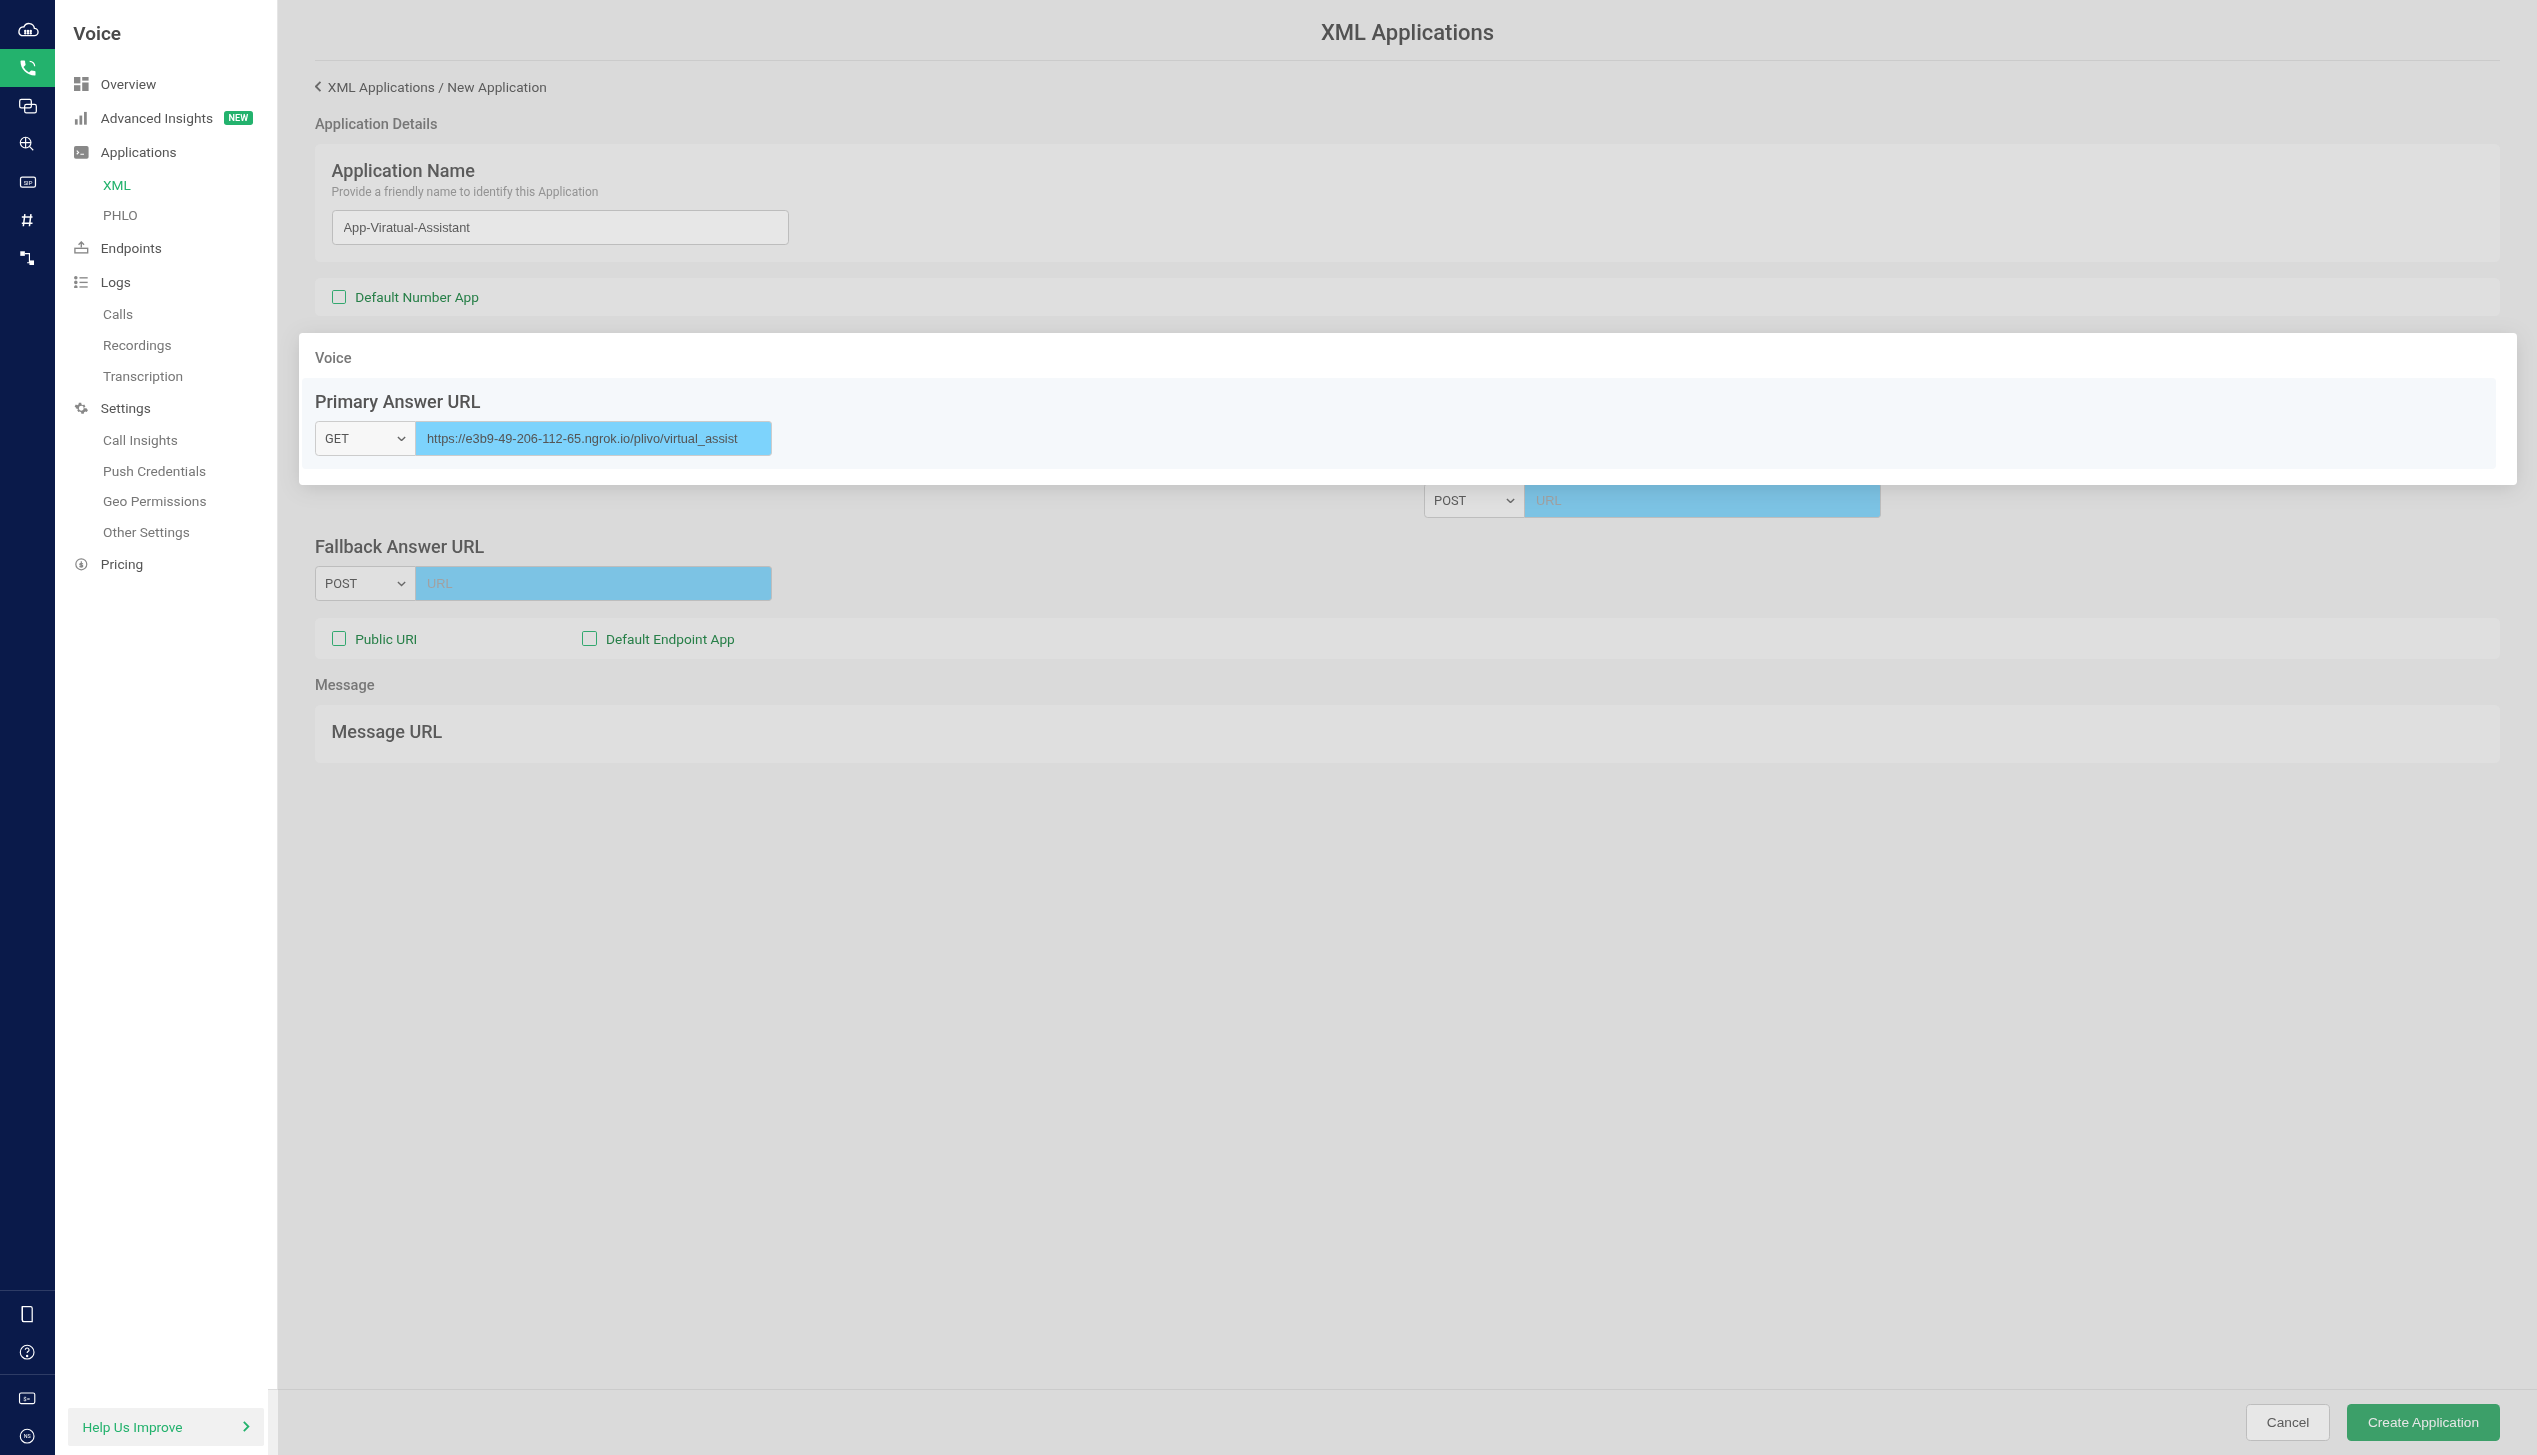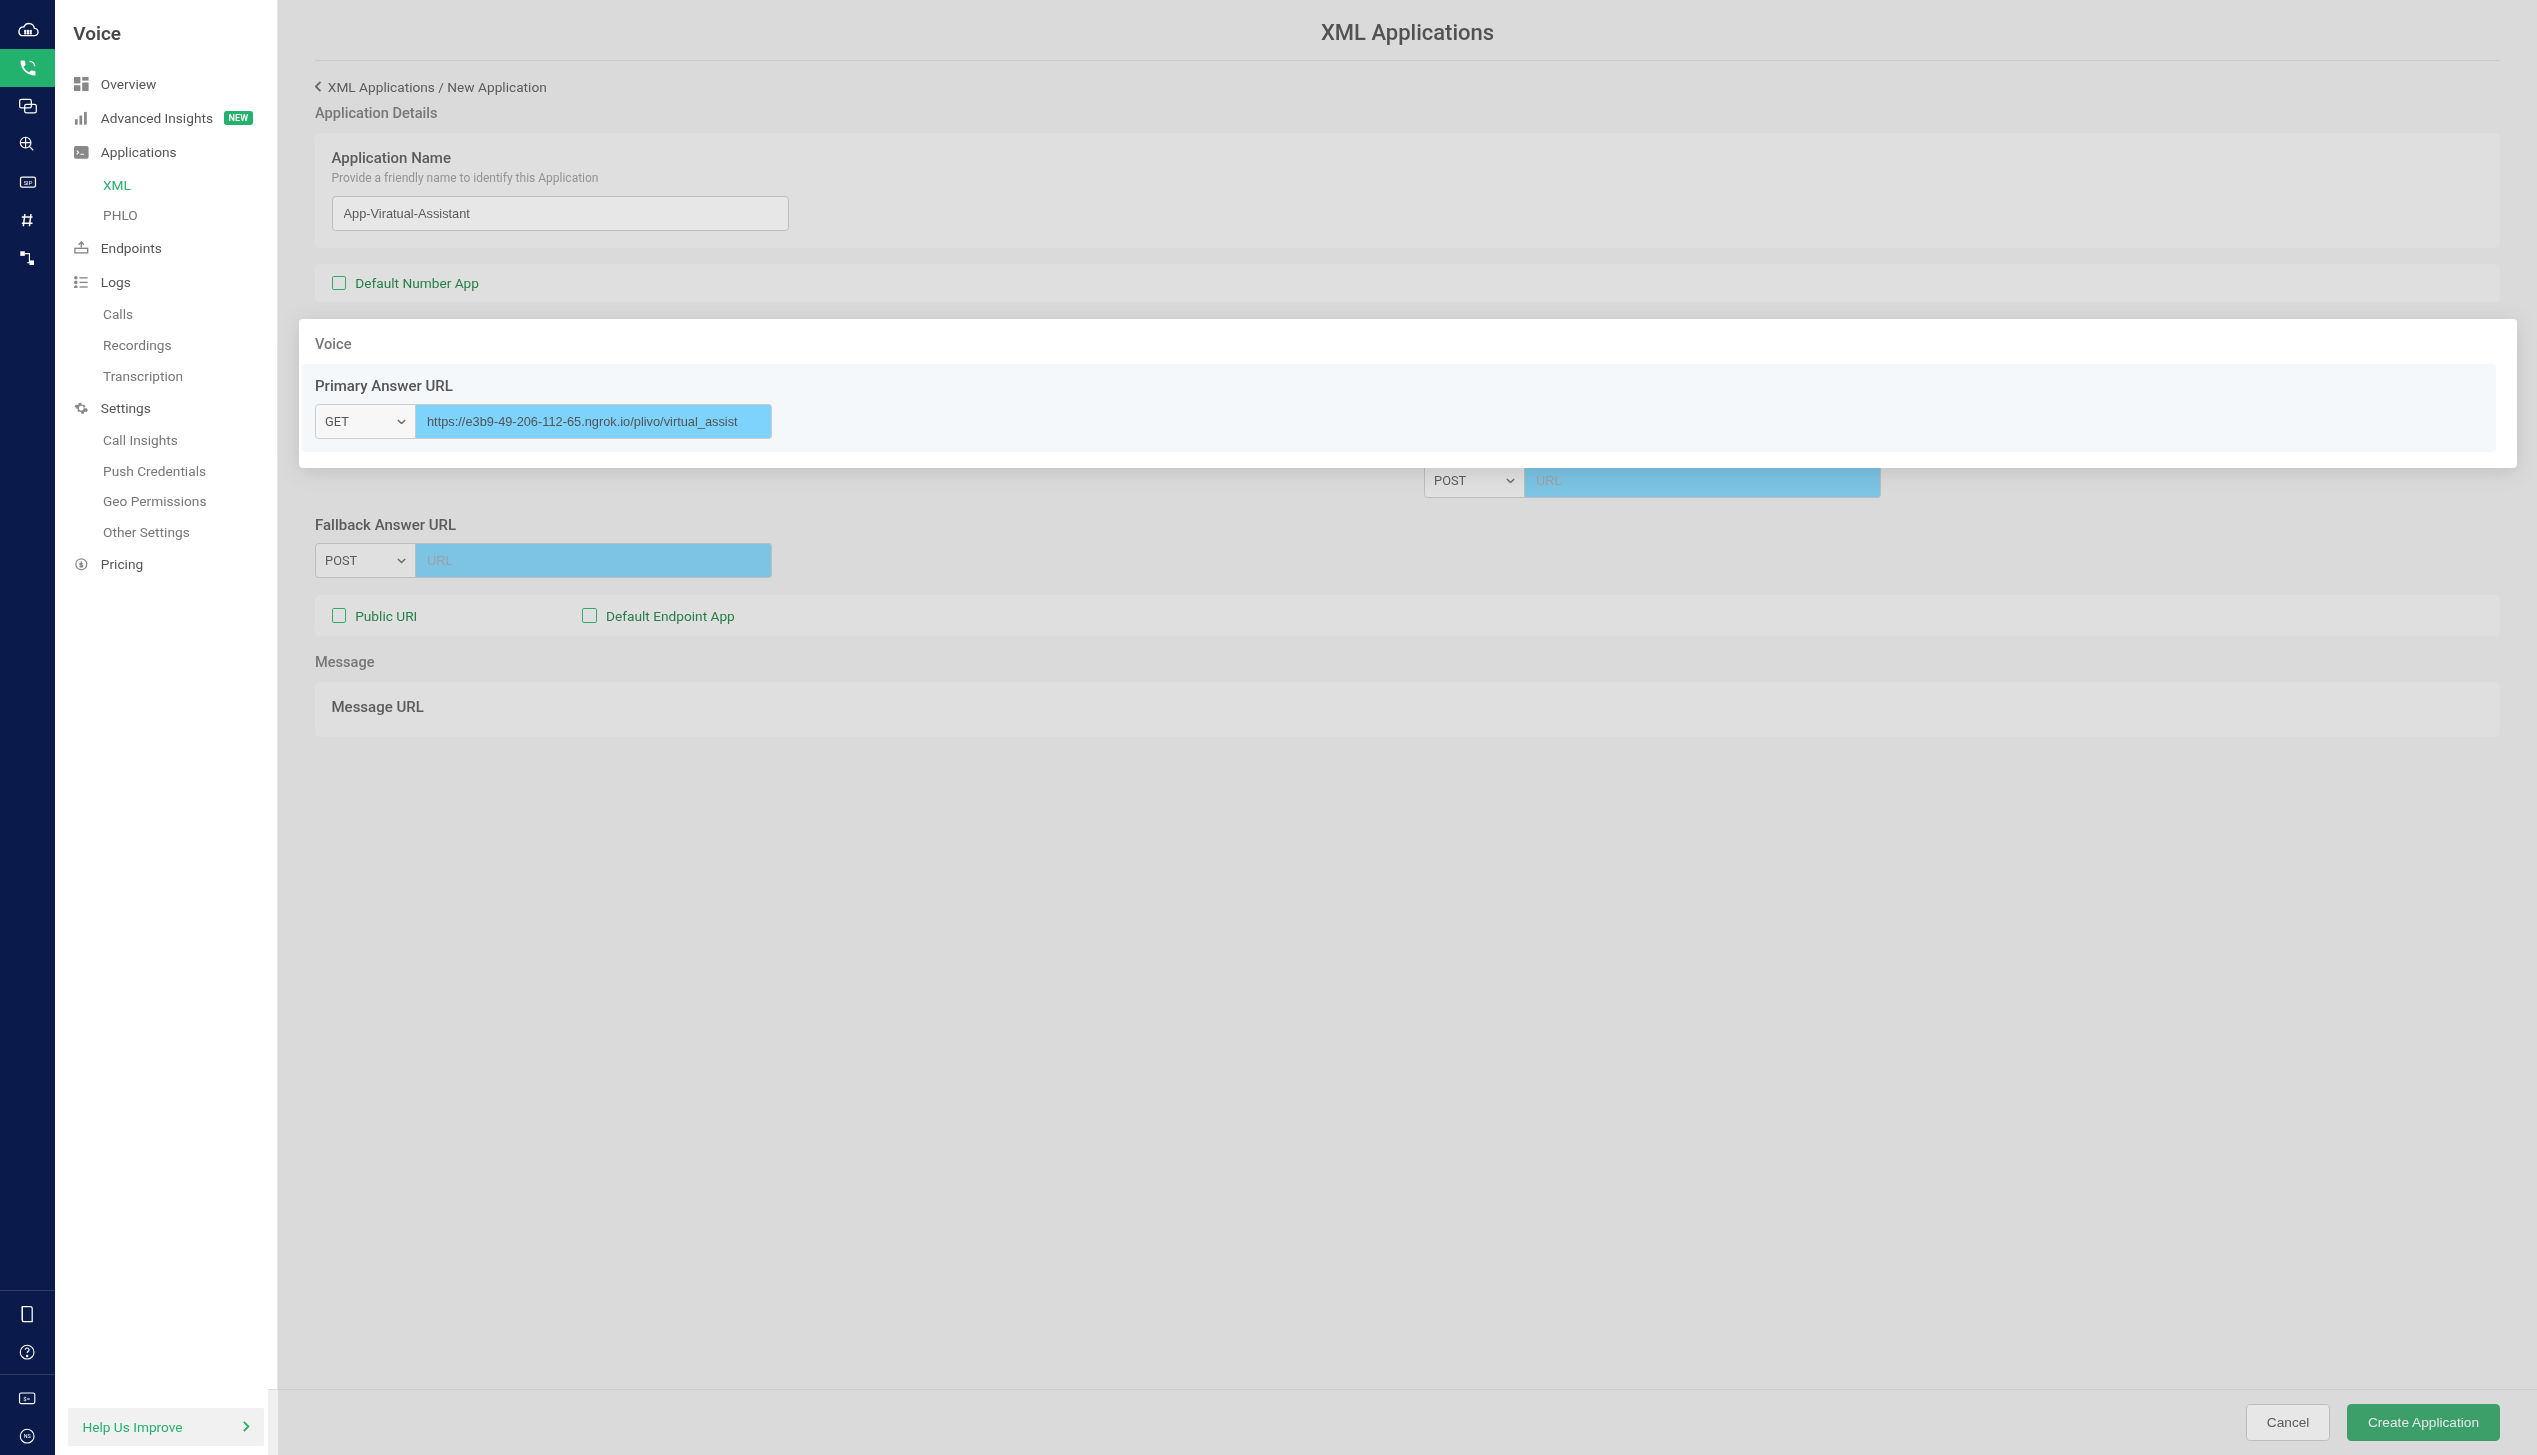--- a/index.html
+++ b/index.html
@@ -121,21 +121,21 @@
       color: #555;
       font-size: 13.7px;
       display: flex;
       align-items: center;
       gap: 5.5px;
     }
     .section-heading {
       font-size: 14.6px;
       font-weight: 500;
       color: #777;
-      margin: 0 0 11px;
+      margin: 11px 0 11px;
     }
     .panel {
       background: rgba(255,255,255,0.4);
       border-radius: 5.5px;
       padding: 16.5px;
       margin-bottom: 16.5px;
     }
     .panel.highlighted {
       background: #fff;
       position: relative;
@@ -143,21 +143,21 @@
       box-shadow: 0 3.7px 22px rgba(0,0,0,0.12);
       border-radius: 3.7px;
       margin-left: -16.5px;
       margin-right: -16.5px;
       padding: 16.5px 16.5px 16.5px 0;
     }
     .highlighted-inner {
       padding: 0 16.5px;
     }
     .field-label {
-      font-size: 15px;
+      font-size: 18px;
       font-weight: 500;
       color: #555;
       margin-bottom: 3.7px;
     }
     .field-hint {
       font-size: 12px;
       color: #999;
       margin-bottom: 11px;
     }
     .input-text {

